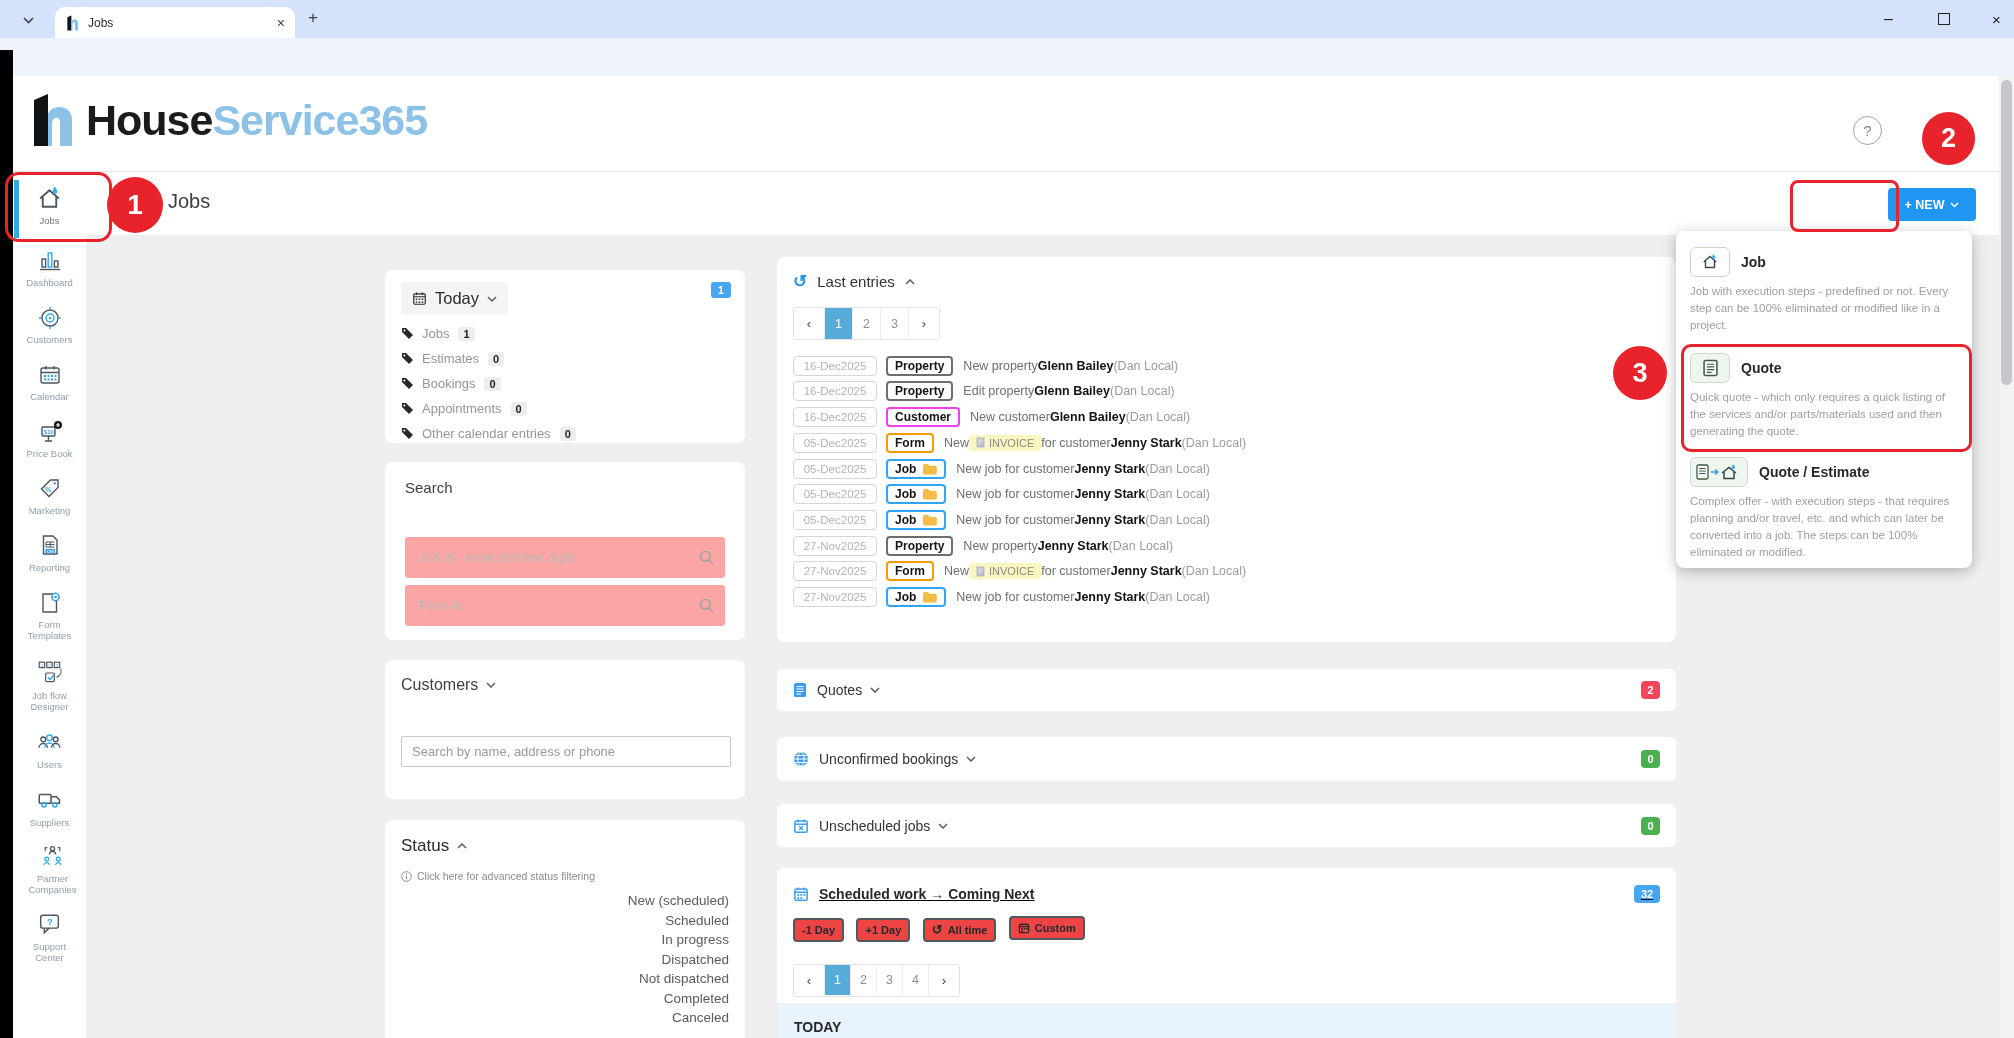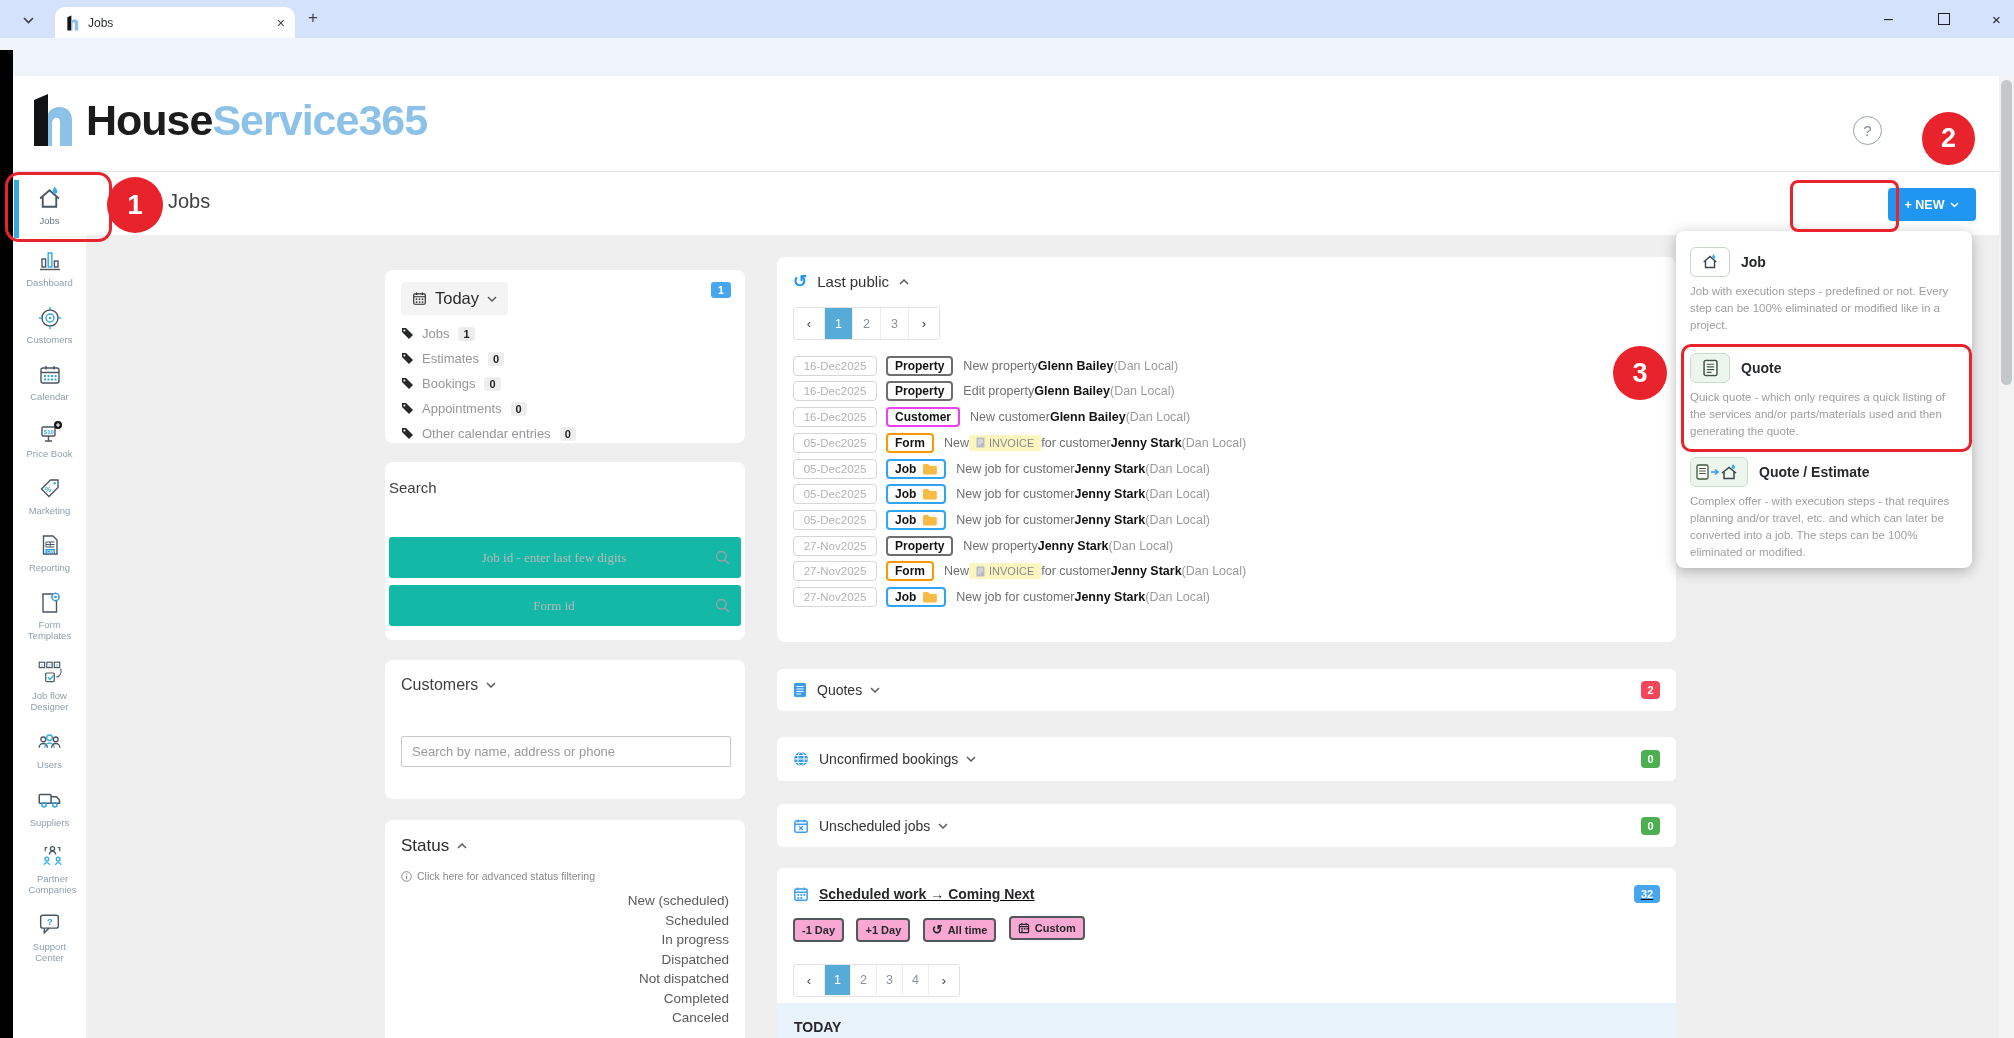--- a/index.html
+++ b/index.html
@@ -64,22 +64,22 @@
   .bluebadge{position:absolute;right:14px;top:12px;min-width:16px;height:16px;background:#46a6f2;border-radius:3px;
     color:#fff;font-size:10.5px;font-weight:bold;display:flex;align-items:center;justify-content:center;padding:0 2px;}
   .todayli{display:flex;align-items:center;margin-top:8px;height:17px;}
   .todayli .lb{font-size:13px;color:#96969b;margin-left:8px;}
   .cntpill{background:#ededed;border-radius:3px;font-size:11px;font-weight:bold;color:#222;
     padding:1px 5px;margin-left:9px;}
 
   
   .cardh{font-size:15px;color:#3f3f3f;}
   .sinput{position:relative;margin-top:7px;}
-  .sinput input{width:100%;height:41px;background:#14b8a6;border:none;border-radius:3px;
-    font-size:13px;color:#333;padding:0 36px 0 14px;box-sizing:border-box;font-family:Liberation Serif, serif;text-align:center;}
+  .sinput input{width:100%;height:41px;background:#fca5a5;border:none;border-radius:3px;
+    font-size:13px;color:#333;padding:0 36px 0 14px;box-sizing:border-box;font-family:Liberation Sans, sans-serif;}
   .sinput input::placeholder{color:#b9b9b9;}
   .sinput .mag{position:absolute;right:11px;top:13px;}
   .cinput input{width:330px;height:31px;background:#fff;border:1px solid #c9c9c9;border-radius:2px;
     font-size:13px;color:#333;padding:0 10px;box-sizing:border-box;font-family:"Liberation Sans",sans-serif;}
   .cinput input::placeholder{color:#9a9a9a;}
 
   
   .advlink{display:flex;align-items:center;gap:5px;font-size:10.5px;color:#8b8b8b;margin-top:14px;}
   .statusli{font-size:13.5px;color:#5b5b5b;line-height:19.5px;}
 
@@ -107,21 +107,21 @@
     color:#8a8a8a;font-size:11px;}
 
   
   .secrow{display:flex;align-items:center;padding:0 16px;}
   .sectitle{font-size:14px;color:#333;font-weight:500;margin-left:10px;display:flex;align-items:center;gap:8px;}
   .badge{min-width:13px;height:18px;border-radius:4px;color:#fff;font-size:11px;font-weight:bold;
     display:flex;align-items:center;justify-content:center;padding:0 3px;margin-left:auto;}
   .badge.red{background:#f4455a;} .badge.green{background:#4caf50;} .badge.blue{background:#46a6f2;}
 
   
-  .fbtn{height:24px;border:2px solid #52575c;border-radius:4px;background:#f9a8d4;display:inline-flex;
+  .fbtn{height:24px;border:2px solid #52575c;border-radius:4px;background:#ef4444;display:inline-flex;
     align-items:center;gap:5px;padding:0 7px;font-size:11px;font-weight:bold;color:#26282b;margin-right:8px;box-sizing:border-box;}
   .todayband{position:absolute;left:0;right:0;top:135px;height:170px;background:#e9f3fc;}
   .todayband .tb{position:absolute;left:17px;top:16px;font-size:14px;font-weight:bold;color:#26282b;}
 
   
   .menu{position:absolute;left:1676px;top:231px;width:296px;height:337px;background:#fff;border-radius:8px;
     box-shadow:0 3px 14px rgba(0,0,0,0.28);}
   .mitem{position:absolute;left:14px;width:268px;}
   .mhead{display:flex;align-items:center;gap:11px;}
   .micon{width:38px;height:28px;border:1px solid #c9dcc9;border-radius:6px;background:#edf6ed;
@@ -431,21 +431,21 @@
           <svg width="13" height="13">
               <path d="M1 5 V1 H5 L12 8 L8 12 Z" fill="#26282b"></path>
               <circle cx="3.4" cy="3.4" r="1" fill="#fff"></circle>
             </svg>
           <span class="lb">Other calendar entries</span>
             <span class="cntpill">0</span>
         </div>
       </div>
     </div>
 
-    <div class="card" style="left:299px;top:227px;width:360px;height:178px;padding:17px 4px;">
+    <div class="card" style="left:299px;top:227px;width:360px;height:178px;padding:17px 20px;">
       <div class="cardh">Search</div>
       <div class="sinput" style="margin-top:41px;">
         <input type="text" placeholder="Job id - enter last few digits" style="">
         <svg class="mag" width="15" height="15">
             <circle cx="6.3" cy="6.3" r="4.8" stroke="#9aa0a6" fill="none" stroke-width="1.5"></circle>
             <path d="M10 10 L14 14" stroke="#9aa0a6" stroke-width="1.5"></path>
           </svg>
       </div>
       <div class="sinput">
         <input type="text" placeholder="Form id" style="">
@@ -490,21 +490,21 @@
         <div class="statusli">Dispatched</div>
         <div class="statusli">Not dispatched</div>
         <div class="statusli">Completed</div>
         <div class="statusli">Canceled</div>
       </div>
     </div>
 
     <div class="card" style="left:691px;top:22px;width:899px;height:385px;padding:14px 16px;">
       <div class="lahdr">
         <span class="hist">↺</span>
-        <span>Last public</span>
+        <span>Last entries</span>
         <svg width="10" height="6">
             <path d="M1 5 L5 1 L9 5" stroke="#5c5c5c" stroke-width="1.5" fill="none"></path>
           </svg>
       </div>
       <div class="pager" style="margin-top:15px;">
         <div class="pcell arrow">‹</div>
         <div class="pcell act">1</div>
         <div class="pcell">2</div>
         <div class="pcell">3</div>
         <div class="pcell arrow">›</div>

